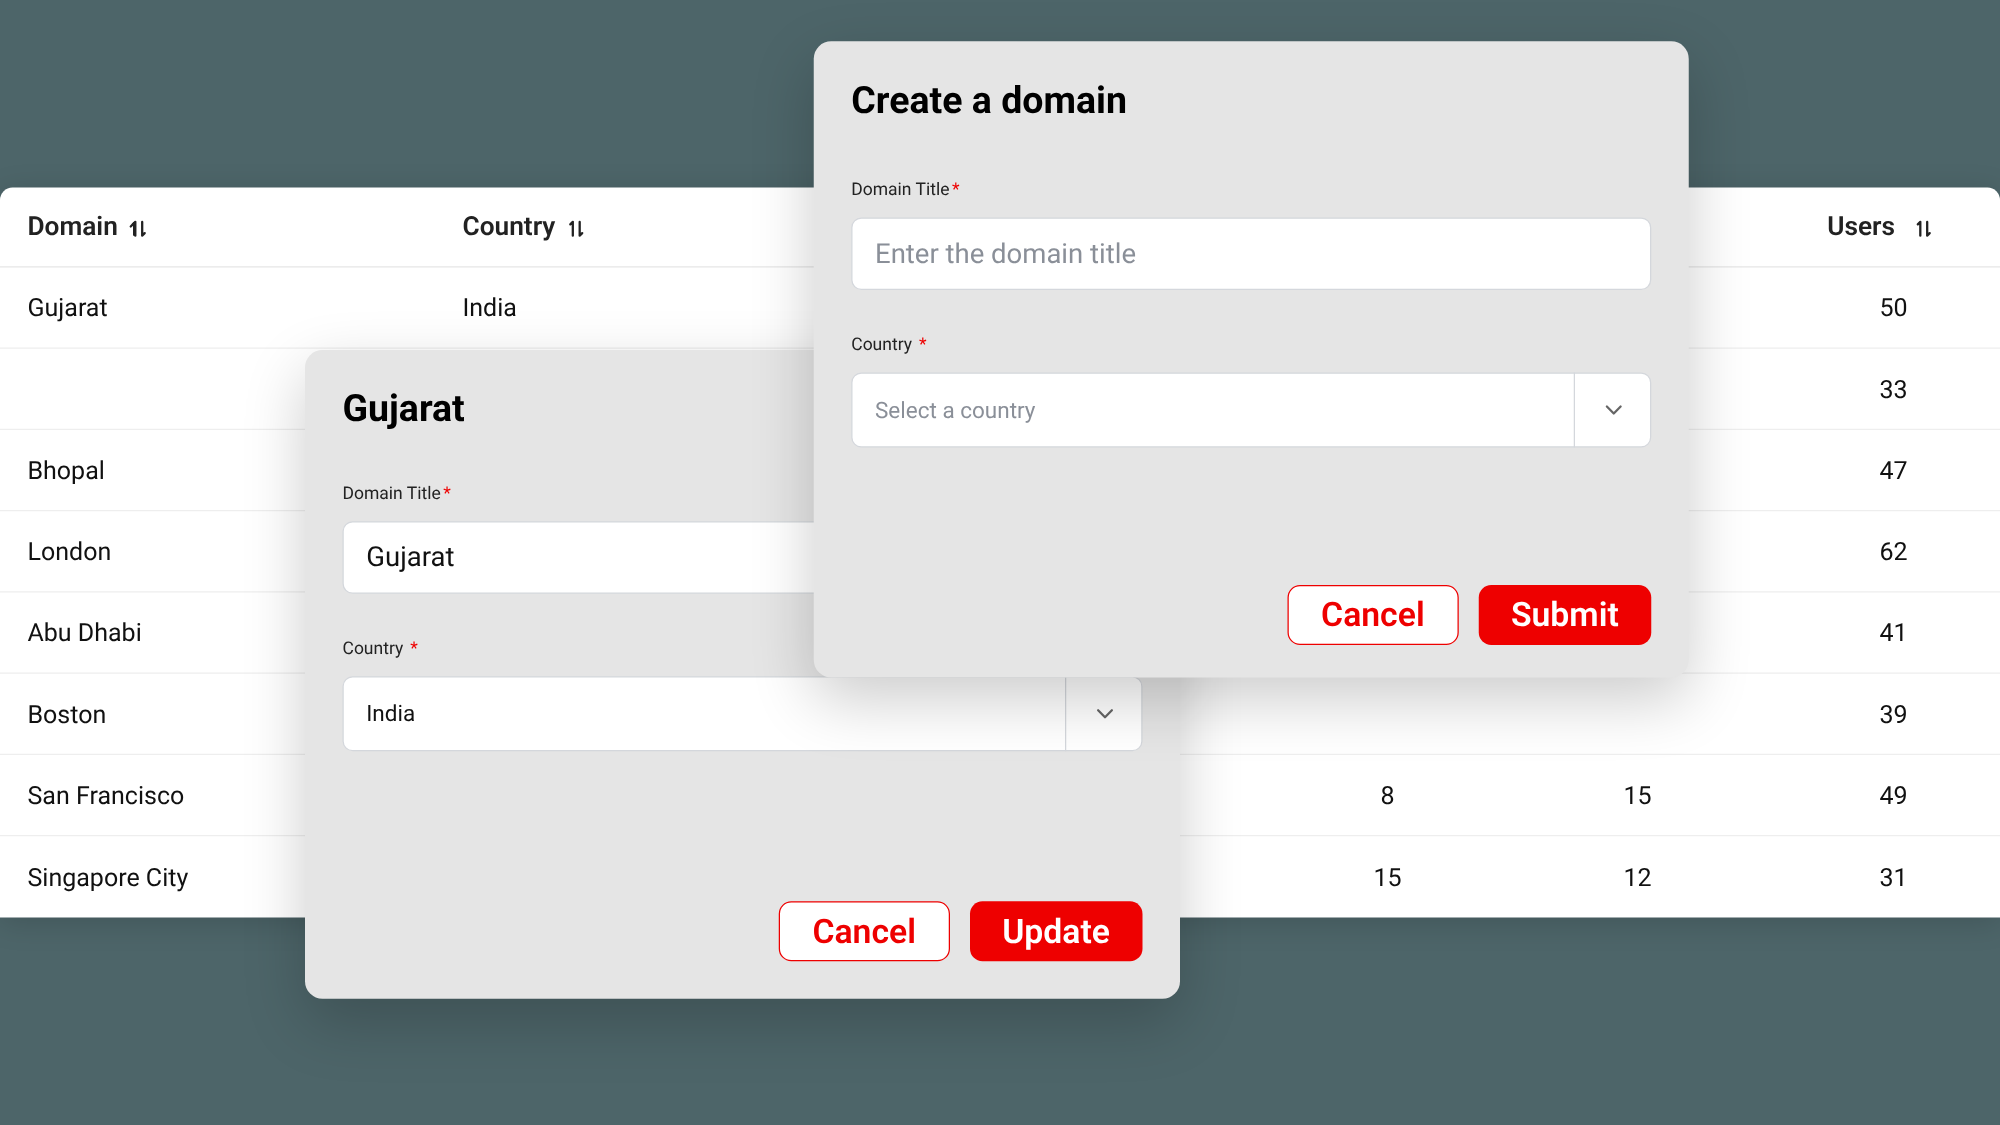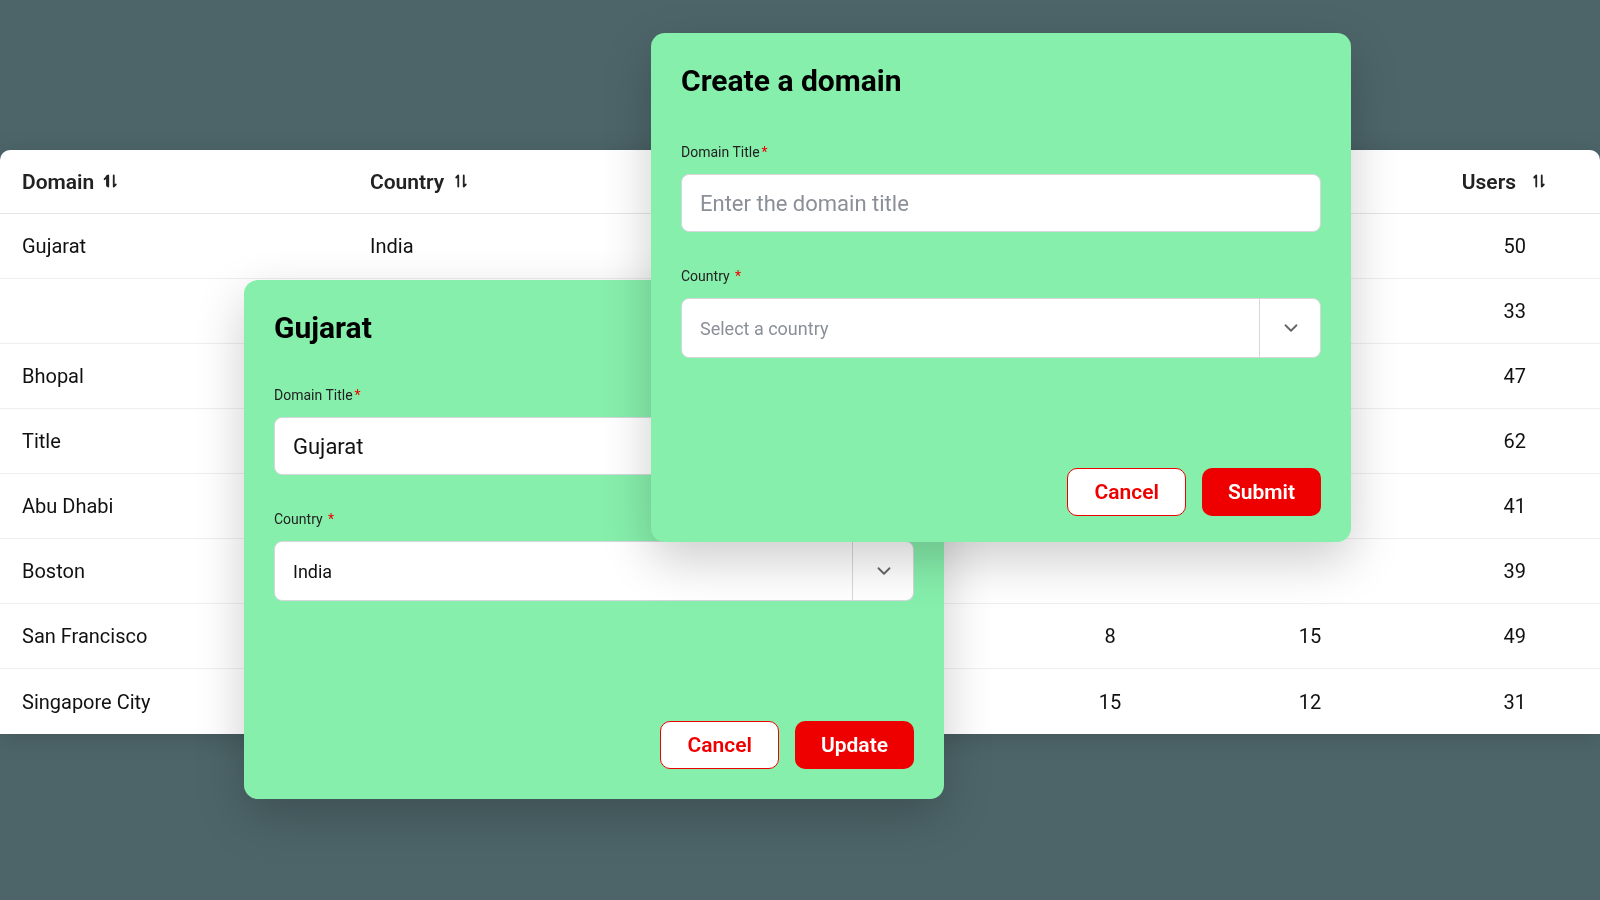--- a/index.html
+++ b/index.html
@@ -5,33 +5,33 @@
   * { box-sizing: border-box; margin: 0; padding: 0; font-family: -apple-system, BlinkMacSystemFont, "Segoe UI", Roboto, Helvetica, Arial, sans-serif; }
   body { width: 1600px; height: 900px; background: #4d6569; position: relative; overflow: hidden; }
 
   
   .bg-table {
     position: absolute; left: 0; top: 150px; width: 1600px; background: #fff;
     border-radius: 10px 10px 0 0; box-shadow: 0 4px 24px rgba(0,0,0,0.15);
     font-size: 20px; color: #111;
   }
   .bg-head { display: flex; align-items: center; height: 64px; padding: 0 22px; border-bottom: 1px solid #e6e6e6; font-weight: 600; color: #222; font-size: 21px; }
-  .bg-head .col, .bg-row .col { display: flex; align-items: flex-start; }
+  .bg-head .col, .bg-row .col { display: flex; align-items: flex-end; }
   .col-domain { flex: 0 0 348px; }
   .col-country { flex: 0 0 640px; }
   .col-a { flex: 0 0 200px; justify-content: center; }
   .col-b { flex: 0 0 200px; justify-content: center; }
   .col-users-h { flex: 1 1 auto; justify-content: flex-end; padding-right: 28px; gap:8px;}
   .col-users   { flex: 1 1 auto; justify-content: flex-end; padding-right: 52px; }
   .sort-ic { width: 22px; height: 22px; margin-left: 6px; }
   .bg-row { display: flex; align-items: center; height: 65px; padding: 0 22px; border-bottom: 1px solid #eee; font-size: 20px; }
 
   
   .modal {
-    position: absolute; background: #86efac; border-radius: 14px;
+    position: absolute; background: #e5e5e5; border-radius: 14px;
     box-shadow: 0 18px 50px rgba(0,0,0,0.20);
   }
   .edit-modal { left: 244px; top: 280px; width: 700px; padding: 30px 30px 30px 30px; }
   .edit-modal h2 { font-size: 30px; font-weight: 700; margin-bottom: 42px; }
   .field-label { font-size: 14px; color: #222; margin-bottom: 14px; }
   .req { color: #ee0000; margin-left: 2px; }
   .text-input {
     width: 100%; height: 58px; border: 1px solid #d4d7dc; border-radius: 8px;
     padding: 16px 18px; font-size: 22px; color: #111; background:#fff;
   }
@@ -41,21 +41,21 @@
     width: 100%; height: 60px; border: 1px solid #d4d7dc; border-radius: 8px;
     padding: 0 70px 0 18px; font-size: 18px; color: #111; display:flex; align-items:center; background:#fff;
   }
   .select-placeholder { color:#8a8f98; }
   .select-caret {
     position: absolute; right: 0; top: 0; width: 62px; height: 60px;
     border-left: 1px solid #d4d7dc; display: flex; align-items: center; justify-content: center;
   }
   .gap { height: 36px; }
   .modal-actions { display: flex; justify-content: flex-end; gap: 16px; margin-top: 120px; }
-  .btn { height: 48px; padding: 0 26px; border-radius: 10px; font-size: 21px; font-weight: 600; cursor: pointer; display:inline-flex; align-items:center; justify-content:center; }
+  .btn { height: 48px; padding: 0 26px; border-radius: 10px; font-size: 27px; font-weight: 600; cursor: pointer; display:inline-flex; align-items:center; justify-content:center; }
   .btn-outline { background: #fff; color: #ee0000; border: 1.5px solid #ee0000; }
   .btn-solid { background: #ee0000; color: #fff; border: none; }
 
   
   .create-modal { left: 651px; top: 33px; width: 700px; padding: 30px 30px 26px 30px; }
   .create-modal h2 { font-size: 30px; font-weight: 700; margin-bottom: 46px; }
   .create-modal .modal-actions { margin-top: 110px; }
 
   svg { display:block; }
 </style>
@@ -115,21 +115,21 @@
     <div class="col col-users">33</div>
   </div>
   <div class="bg-row">
     <div class="col col-domain">Bhopal</div>
     <div class="col col-country"></div>
     <div class="col col-a"></div>
     <div class="col col-b"></div>
     <div class="col col-users">47</div>
   </div>
   <div class="bg-row">
-    <div class="col col-domain">Title</div>
+    <div class="col col-domain">London</div>
     <div class="col col-country"></div>
     <div class="col col-a"></div>
     <div class="col col-b"></div>
     <div class="col col-users">62</div>
   </div>
   <div class="bg-row">
     <div class="col col-domain">Abu Dhabi</div>
     <div class="col col-country"></div>
     <div class="col col-a"></div>
     <div class="col col-b"></div>

